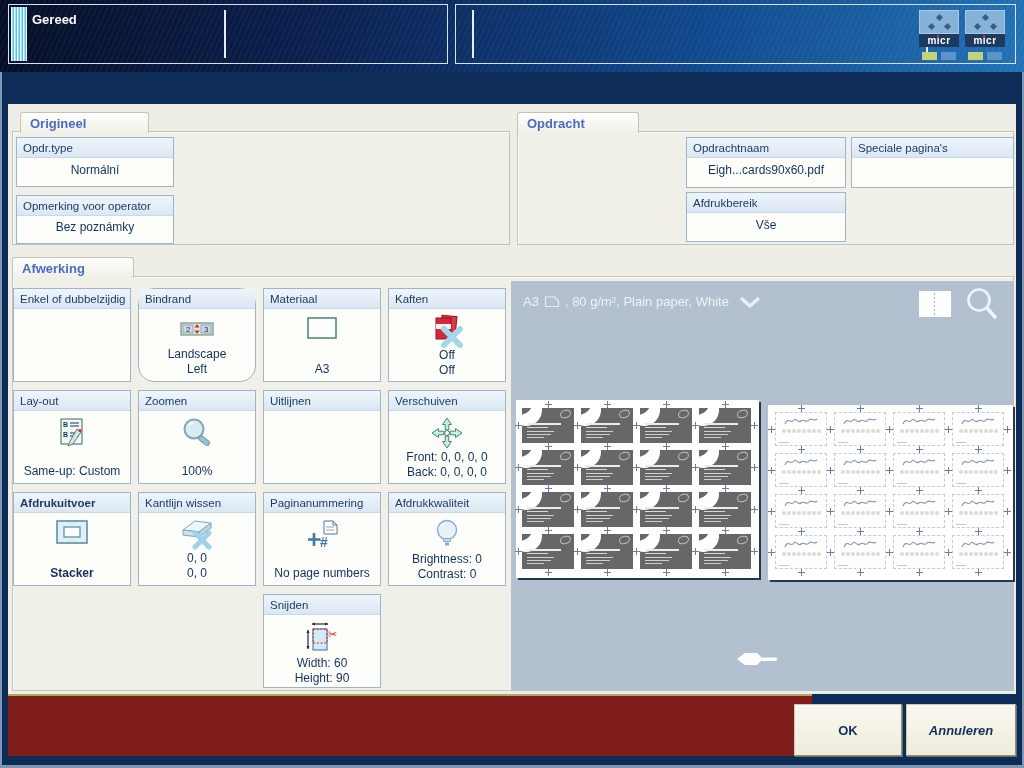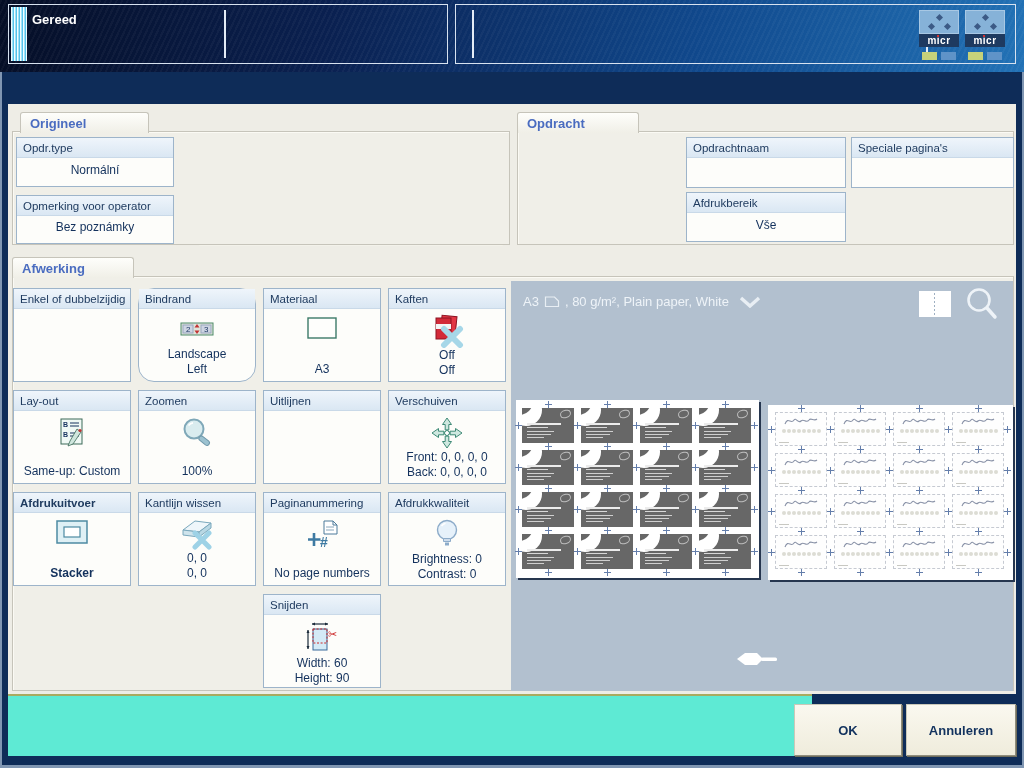--- a/index.html
+++ b/index.html
@@ -38,29 +38,29 @@
   .edgeB{position:absolute;left:0;right:0;bottom:0;height:3px;background:#8096b2;z-index:5;}
 
   .titlebar{position:absolute;left:8px;top:6px;width:1008px;height:26px;
     background:linear-gradient(#e1e59b,#ccd076);border-bottom:1px solid #b2b66a;
     display:flex;align-items:center;gap:8px;padding-left:10px;}
   .title-text{font-size:15px;font-weight:bold;color:#1a2f55;}
 
   .content{position:absolute;left:8px;top:32px;width:1008px;height:590px;background:#eeede6;}
 
   .footer{position:absolute;left:8px;top:622px;width:804px;height:62px;
-    background:#5eead4;border-top:2px solid #a9aa60;}
+    background:#7f1d1d;border-top:2px solid #a9aa60;}
   .btn{position:absolute;top:8px;height:52px;
     background:linear-gradient(#faf8ef,#efecdc);
     border:1px solid #8f8d7c;border-top-color:#cac8b8;border-left-color:#cac8b8;
     box-shadow:1px 1px 0 #6f6d5c;
     font-family:inherit;font-size:13px;font-weight:bold;color:#12325e;
     display:flex;align-items:center;justify-content:center;cursor:default;}
   .btn-ok{left:786px;width:108px;}
-  .btn-cancel{left:898px;width:110px;}
+  .btn-cancel{left:898px;width:110px;font-style:italic;}
 
   
   .gbox{position:absolute;background:#f0efe8;border:1px solid #c6c4ba;
     box-shadow:inset 1px 1px 0 #fbfaf4;z-index:1;}
   .tab{position:absolute;height:21px;background:linear-gradient(#fefefb,#f0efe7);
     border:1px solid #c6c4ba;border-bottom:none;border-radius:3px 3px 0 0;
     color:#4a6cc0;font-weight:bold;font-size:13px;display:flex;align-items:center;
     padding-left:9px;z-index:3;}
 
   
@@ -186,20 +186,23 @@
         <div class="inforow"><span class="il">Verzonden:</span><span class="iv">{0, date} {1, time}</span></div>
         <div class="inforow"><span class="il">Duur:</span><span class="iv">0:01</span></div>
         <div class="inforow"><span class="il">Label:</span><span class="iv">(stand.)</span></div>
       </div>
 
       <div class="tab" style="left:509px;top:8px;width:122px;">Opdracht</div>
       <div class="gbox" style="left:509px;top:27px;width:497px;height:114px;"></div>
 
       <div class="tile" style="left:678px;top:33px;width:160px;height:51px;">
         <div class="tile-h">Opdrachtnaam</div>
+        <div class="tile-b c">
+            <div class="tile-v">Eigh...cards90x60.pdf</div>
+          </div>
       </div>
       <div class="tile" style="left:678px;top:88px;width:160px;height:50px;">
         <div class="tile-h">Afdrukbereik</div>
         <div class="tile-b c">
             <div class="tile-v">Vše</div>
           </div>
       </div>
       <div class="tile" style="left:843px;top:33px;width:163px;height:51px;">
         <div class="tile-h">Speciale pagina's</div>
         <div class="tile-b c">

